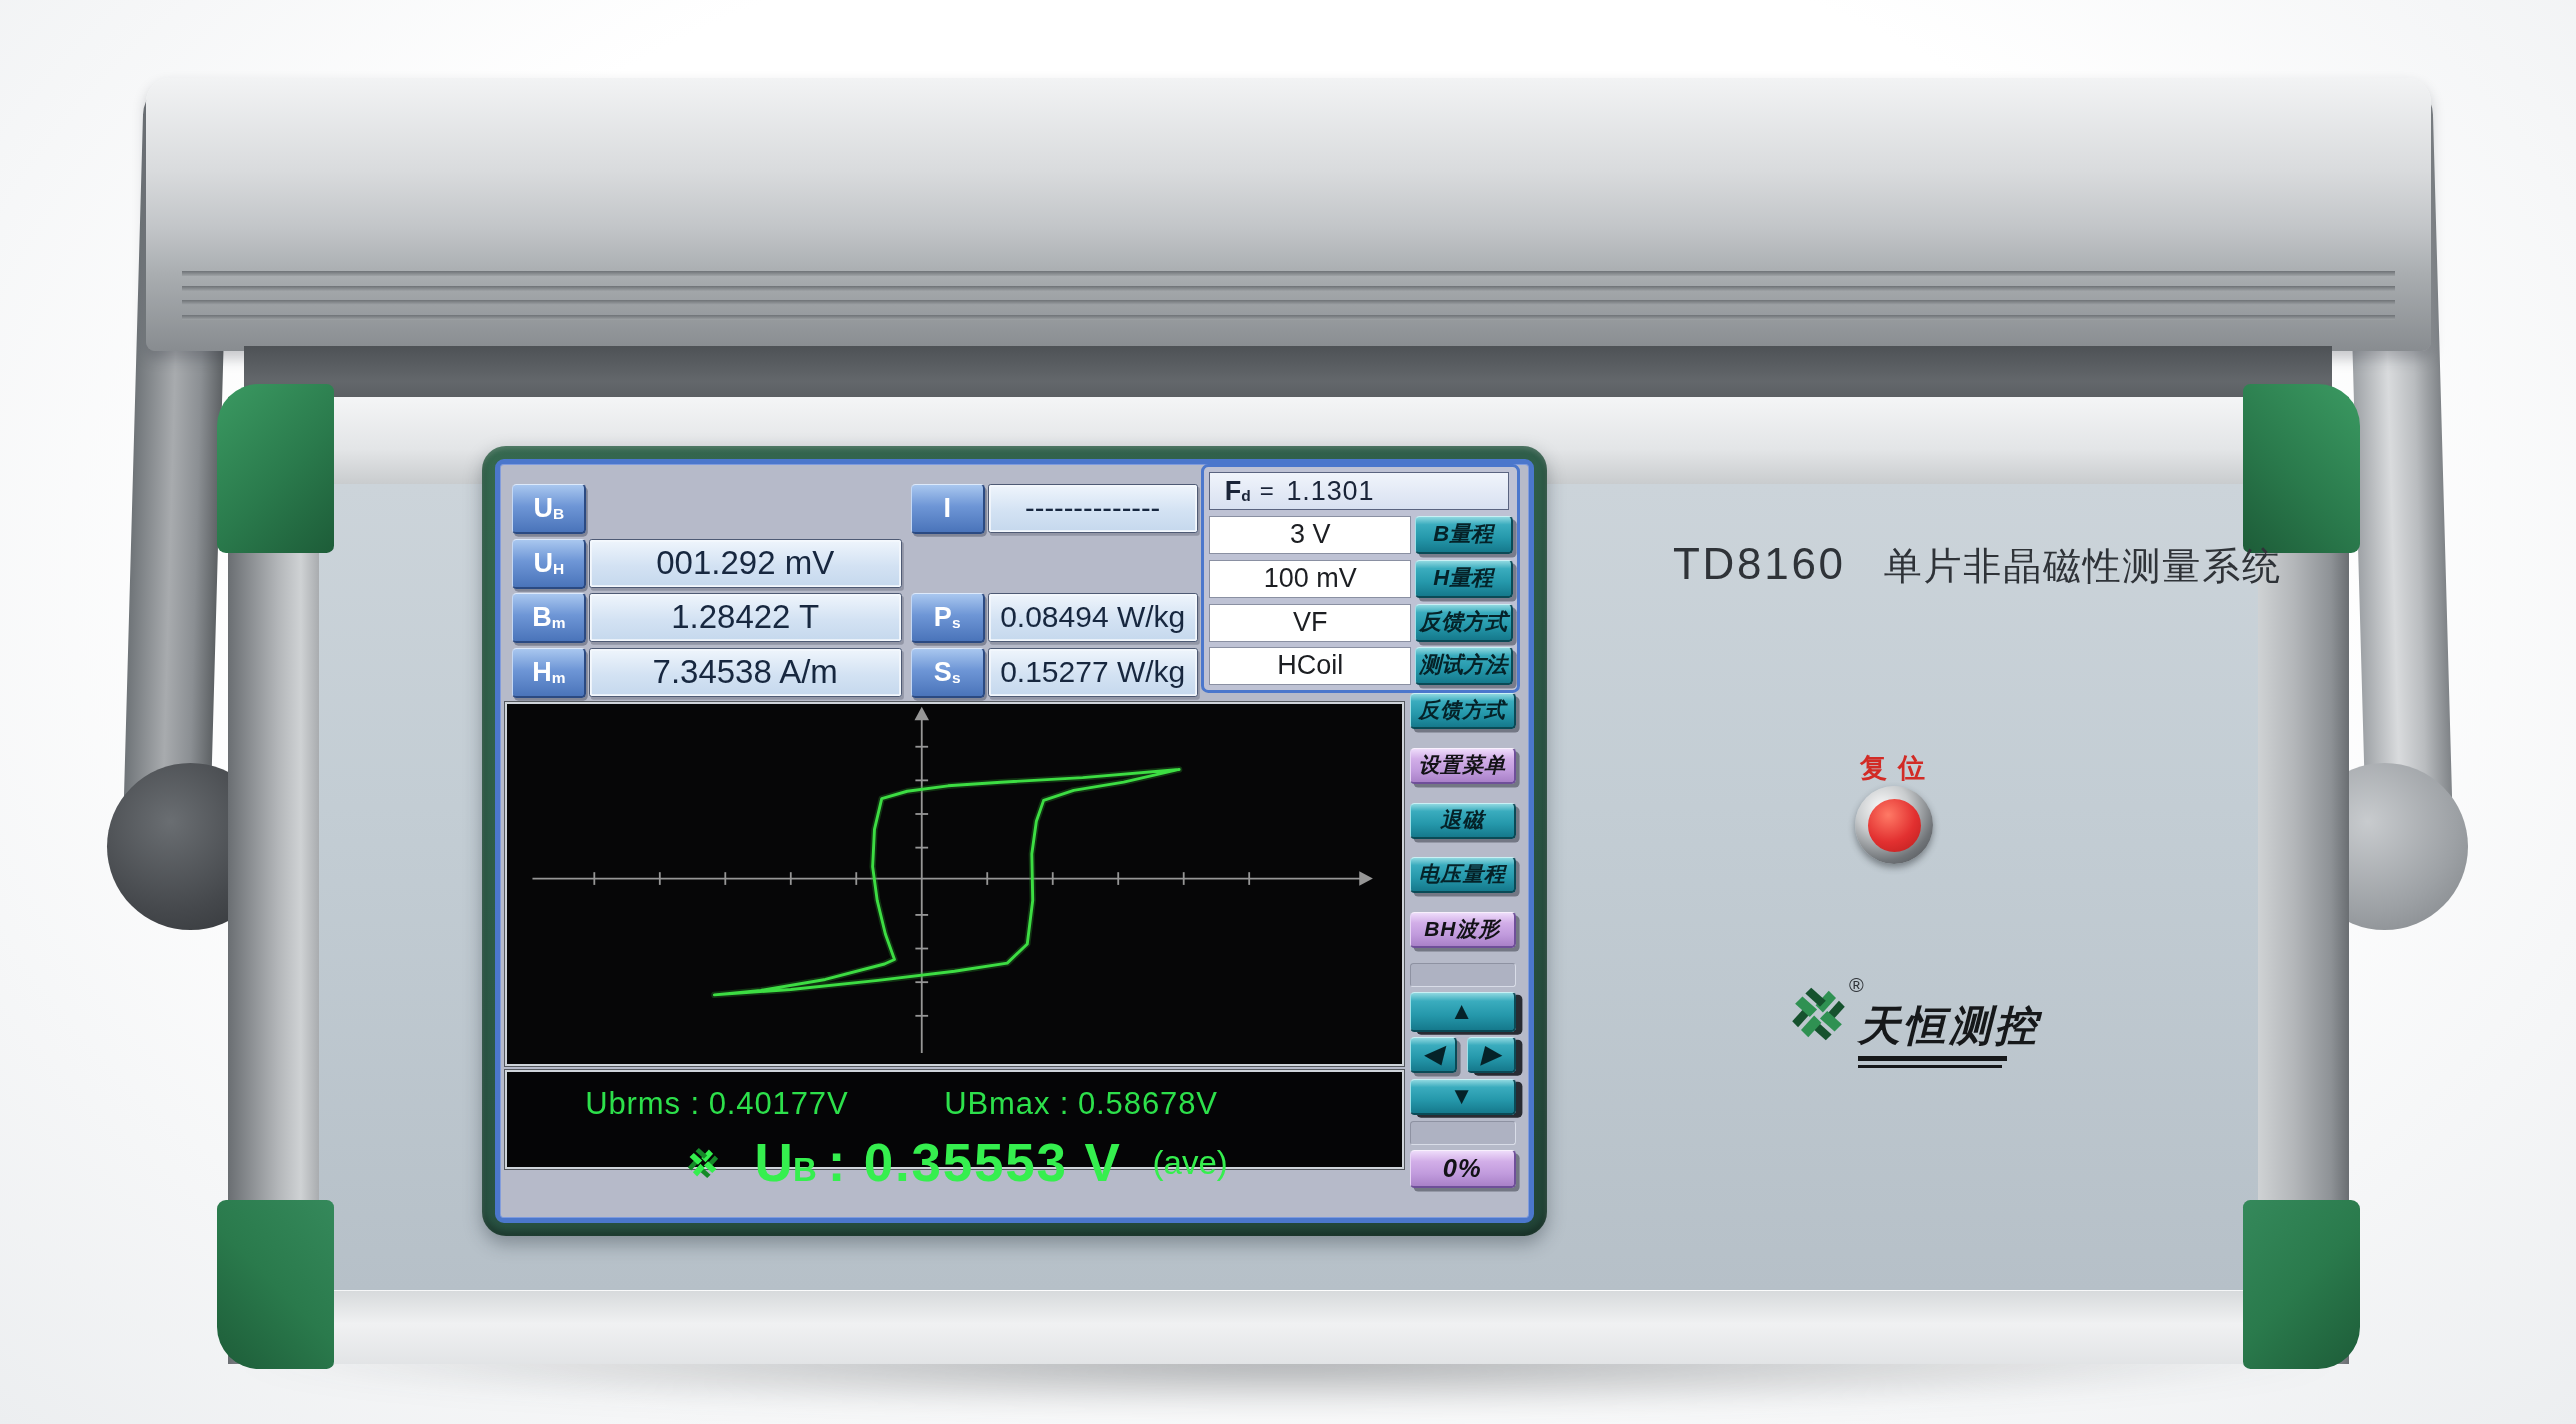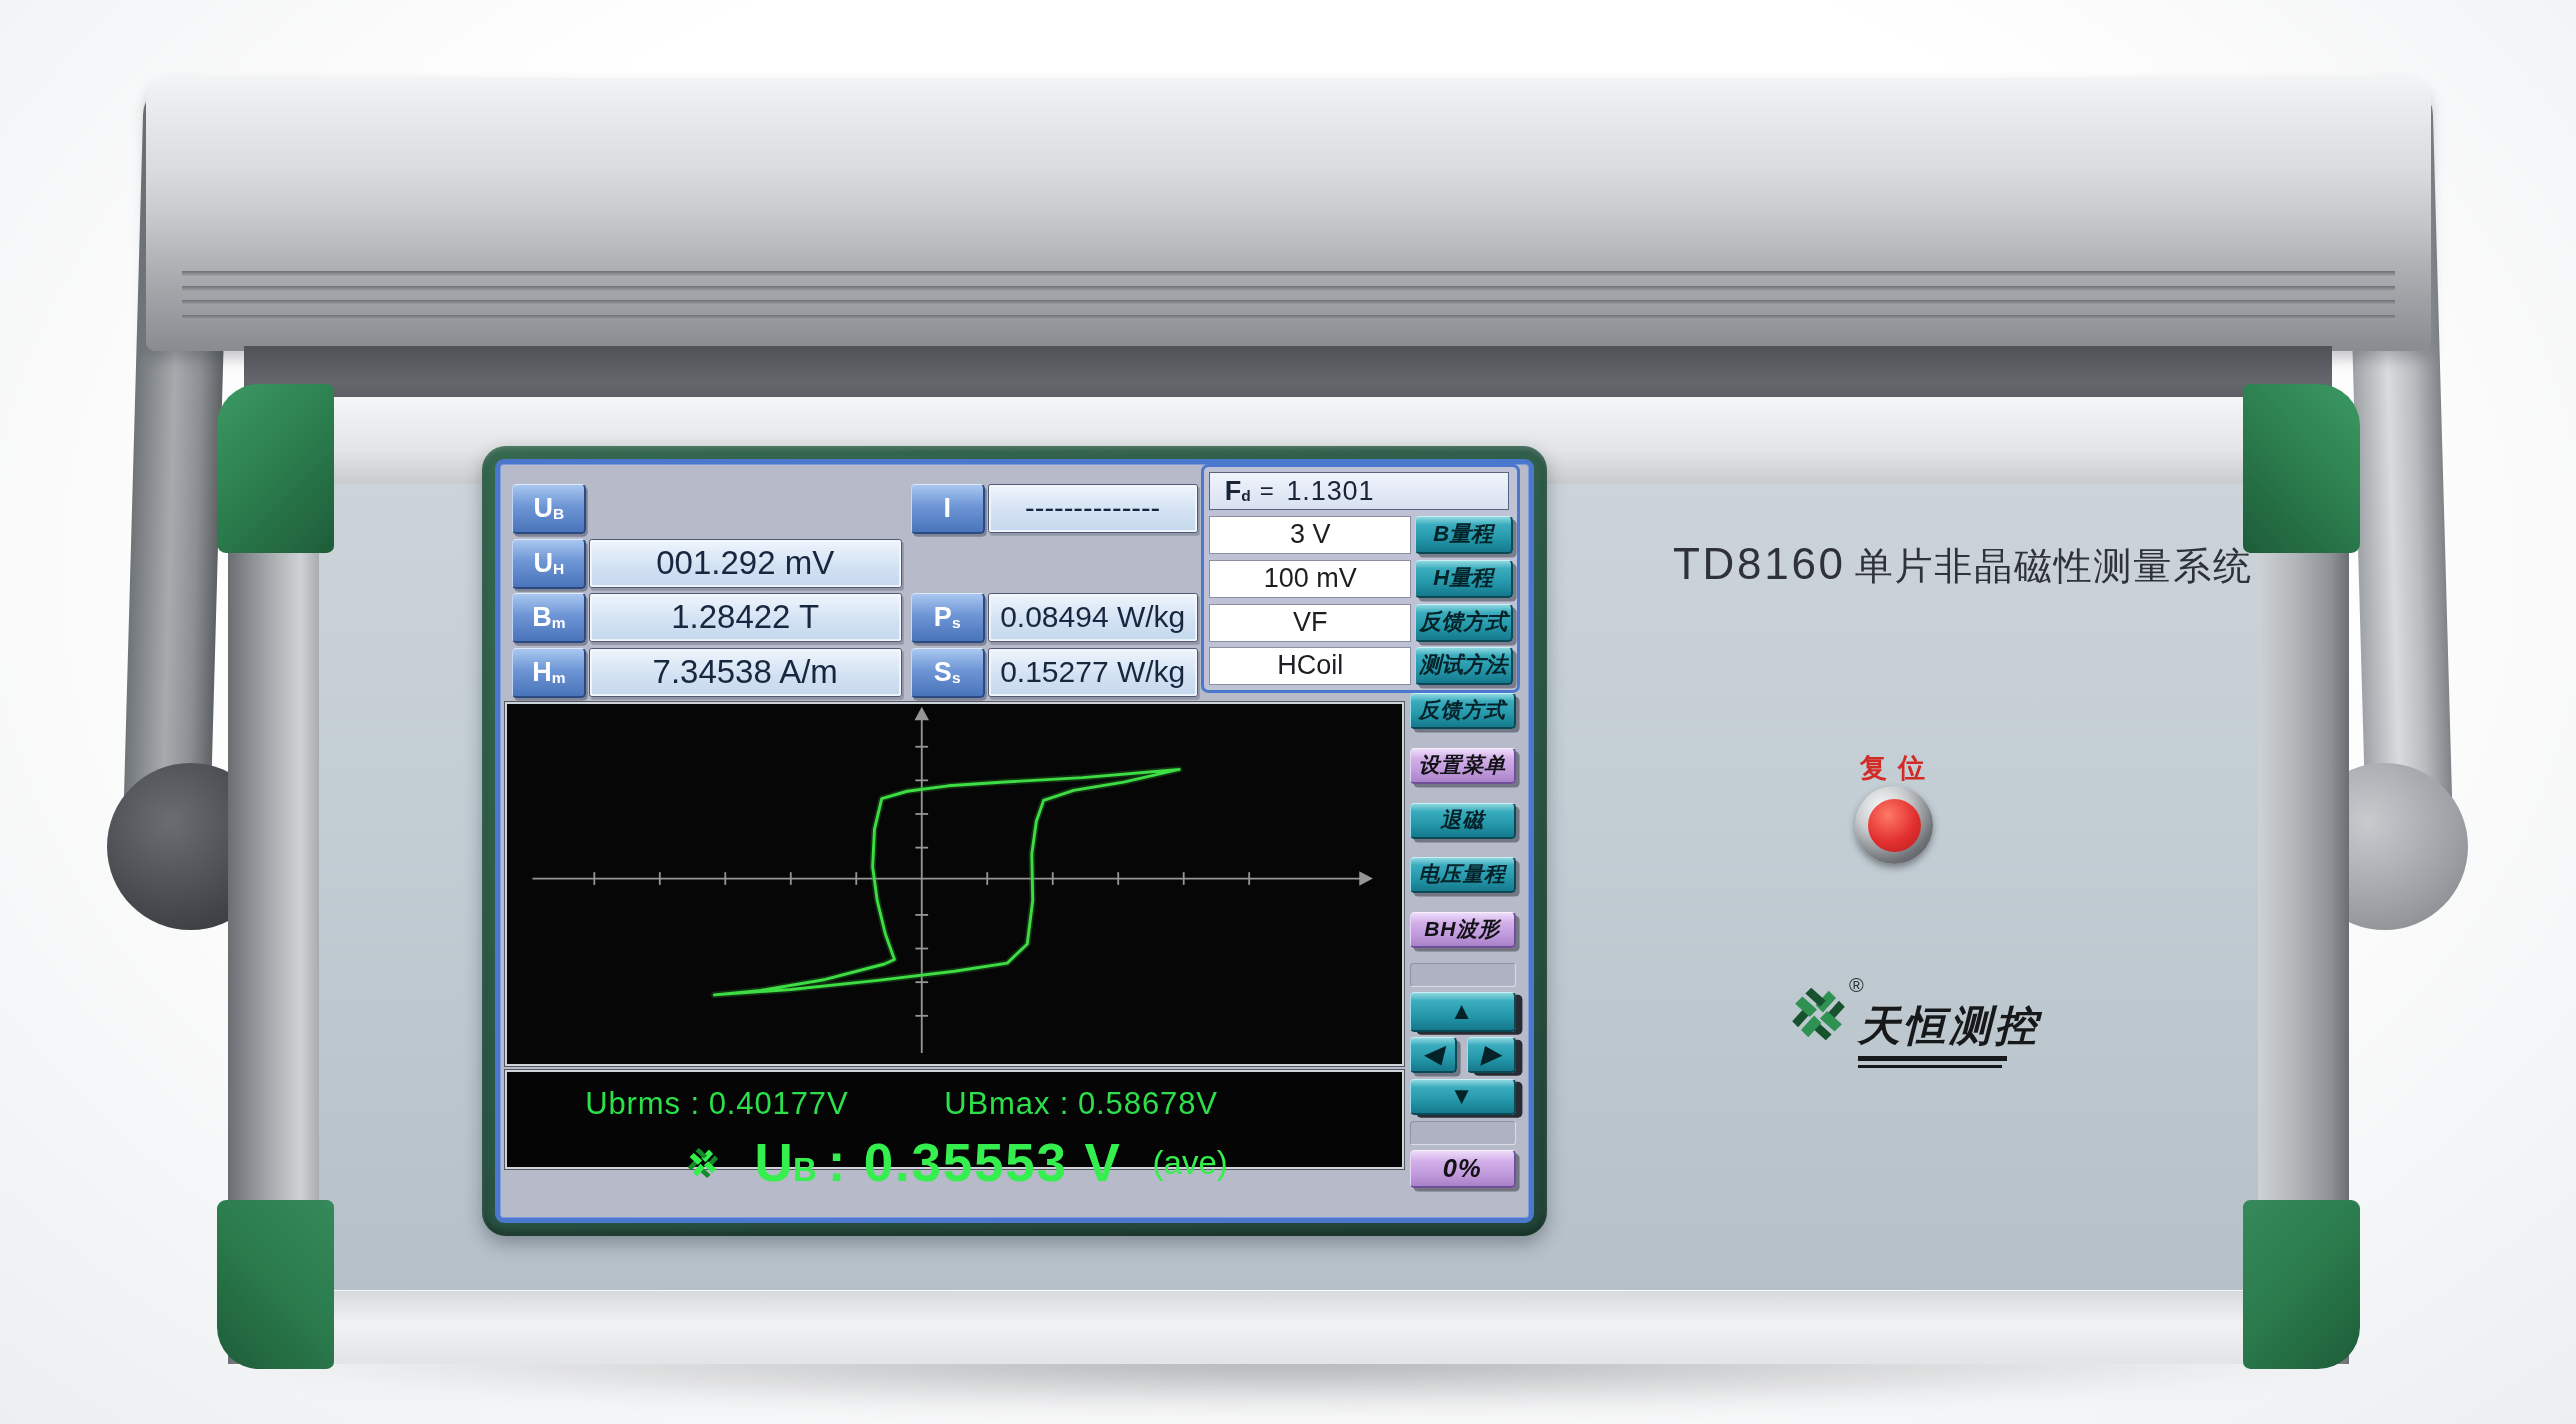--- a/index.html
+++ b/index.html
@@ -25,21 +25,21 @@
   .case-bottomband{position:absolute;left:7.3px;top:945px;width:2106px;height:73px;background:linear-gradient(180deg,#d7dadc,#f0f1f2 45%,#e2e4e6);}
   .pillar{position:absolute;top:51px;width:91px;height:967px;}
   .pillar.left{left:0;background:linear-gradient(90deg,#6a6e72,#b3b6b9 55%,#cfd2d4 80%,#a9acaf);}
   .pillar.right{left:2030px;background:linear-gradient(90deg,#cfd2d4,#b3b6b9 40%,#8e9296 80%,#6a6e72);}
   .cap{position:absolute;width:117px;height:169px;}
   .cap.tl{left:-11px;top:38px;border-radius:42px 7.3px 7.3px 9px;background:linear-gradient(135deg,#3b9a62,#2a7a4c 55%,#1d5c38);}
   .cap.tr{left:2015px;top:38px;border-radius:7.3px 42px 9px 7.3px;background:linear-gradient(225deg,#3b9a62,#2a7a4c 55%,#1d5c38);}
   .cap.bl{left:-11px;top:854px;border-radius:9px 7.3px 7.3px 42px;background:linear-gradient(45deg,#1d5c38,#2a7a4c 50%,#35895b);}
   .cap.br{left:2015px;top:854px;border-radius:7.3px 9px 42px 7.3px;background:linear-gradient(315deg,#1d5c38,#2a7a4c 50%,#35895b);}
   
-  .panel-title{position:absolute;left:1673px;top:539px;display:flex;align-items:baseline;gap:9px;color:#2f3338;}
+  .panel-title{position:absolute;left:1673px;top:539px;display:flex;align-items:baseline;gap:38px;color:#2f3338;}
   .panel-title .model{font-size:44px;letter-spacing:2.7px;}
   .panel-title .cn{font-size:38px;letter-spacing:1.8px;}
   .reset-label{position:absolute;left:1807px;top:750px;width:182px;text-align:center;color:#d22b26;font-size:27px;font-weight:bold;letter-spacing:11px;}
   .reset-btn{position:absolute;left:1855px;top:786px;width:78px;height:78px;border-radius:50%;
     background:radial-gradient(circle at 35% 28%,#fafafa,#c9ccce 35%,#707478 70%,#43464a);box-shadow:0 3.6px 7.3px rgba(30,35,40,.45);}
   .reset-btn .core{position:absolute;left:12.7px;top:12.7px;width:53px;height:53px;border-radius:50%;
     background:radial-gradient(circle at 38% 30%,#ff7a66,#e23030 55%,#b81d1d);}
   .brand{position:absolute;left:1782px;top:974px;width:300px;height:118px;}
   .brand .reg{position:absolute;left:67px;top:0px;font-size:20px;color:#2f3338;}
   .brand .brand-text{position:absolute;left:76px;top:24px;font-size:42px;font-weight:bold;font-style:italic;color:#16181a;letter-spacing:3.6px;}

